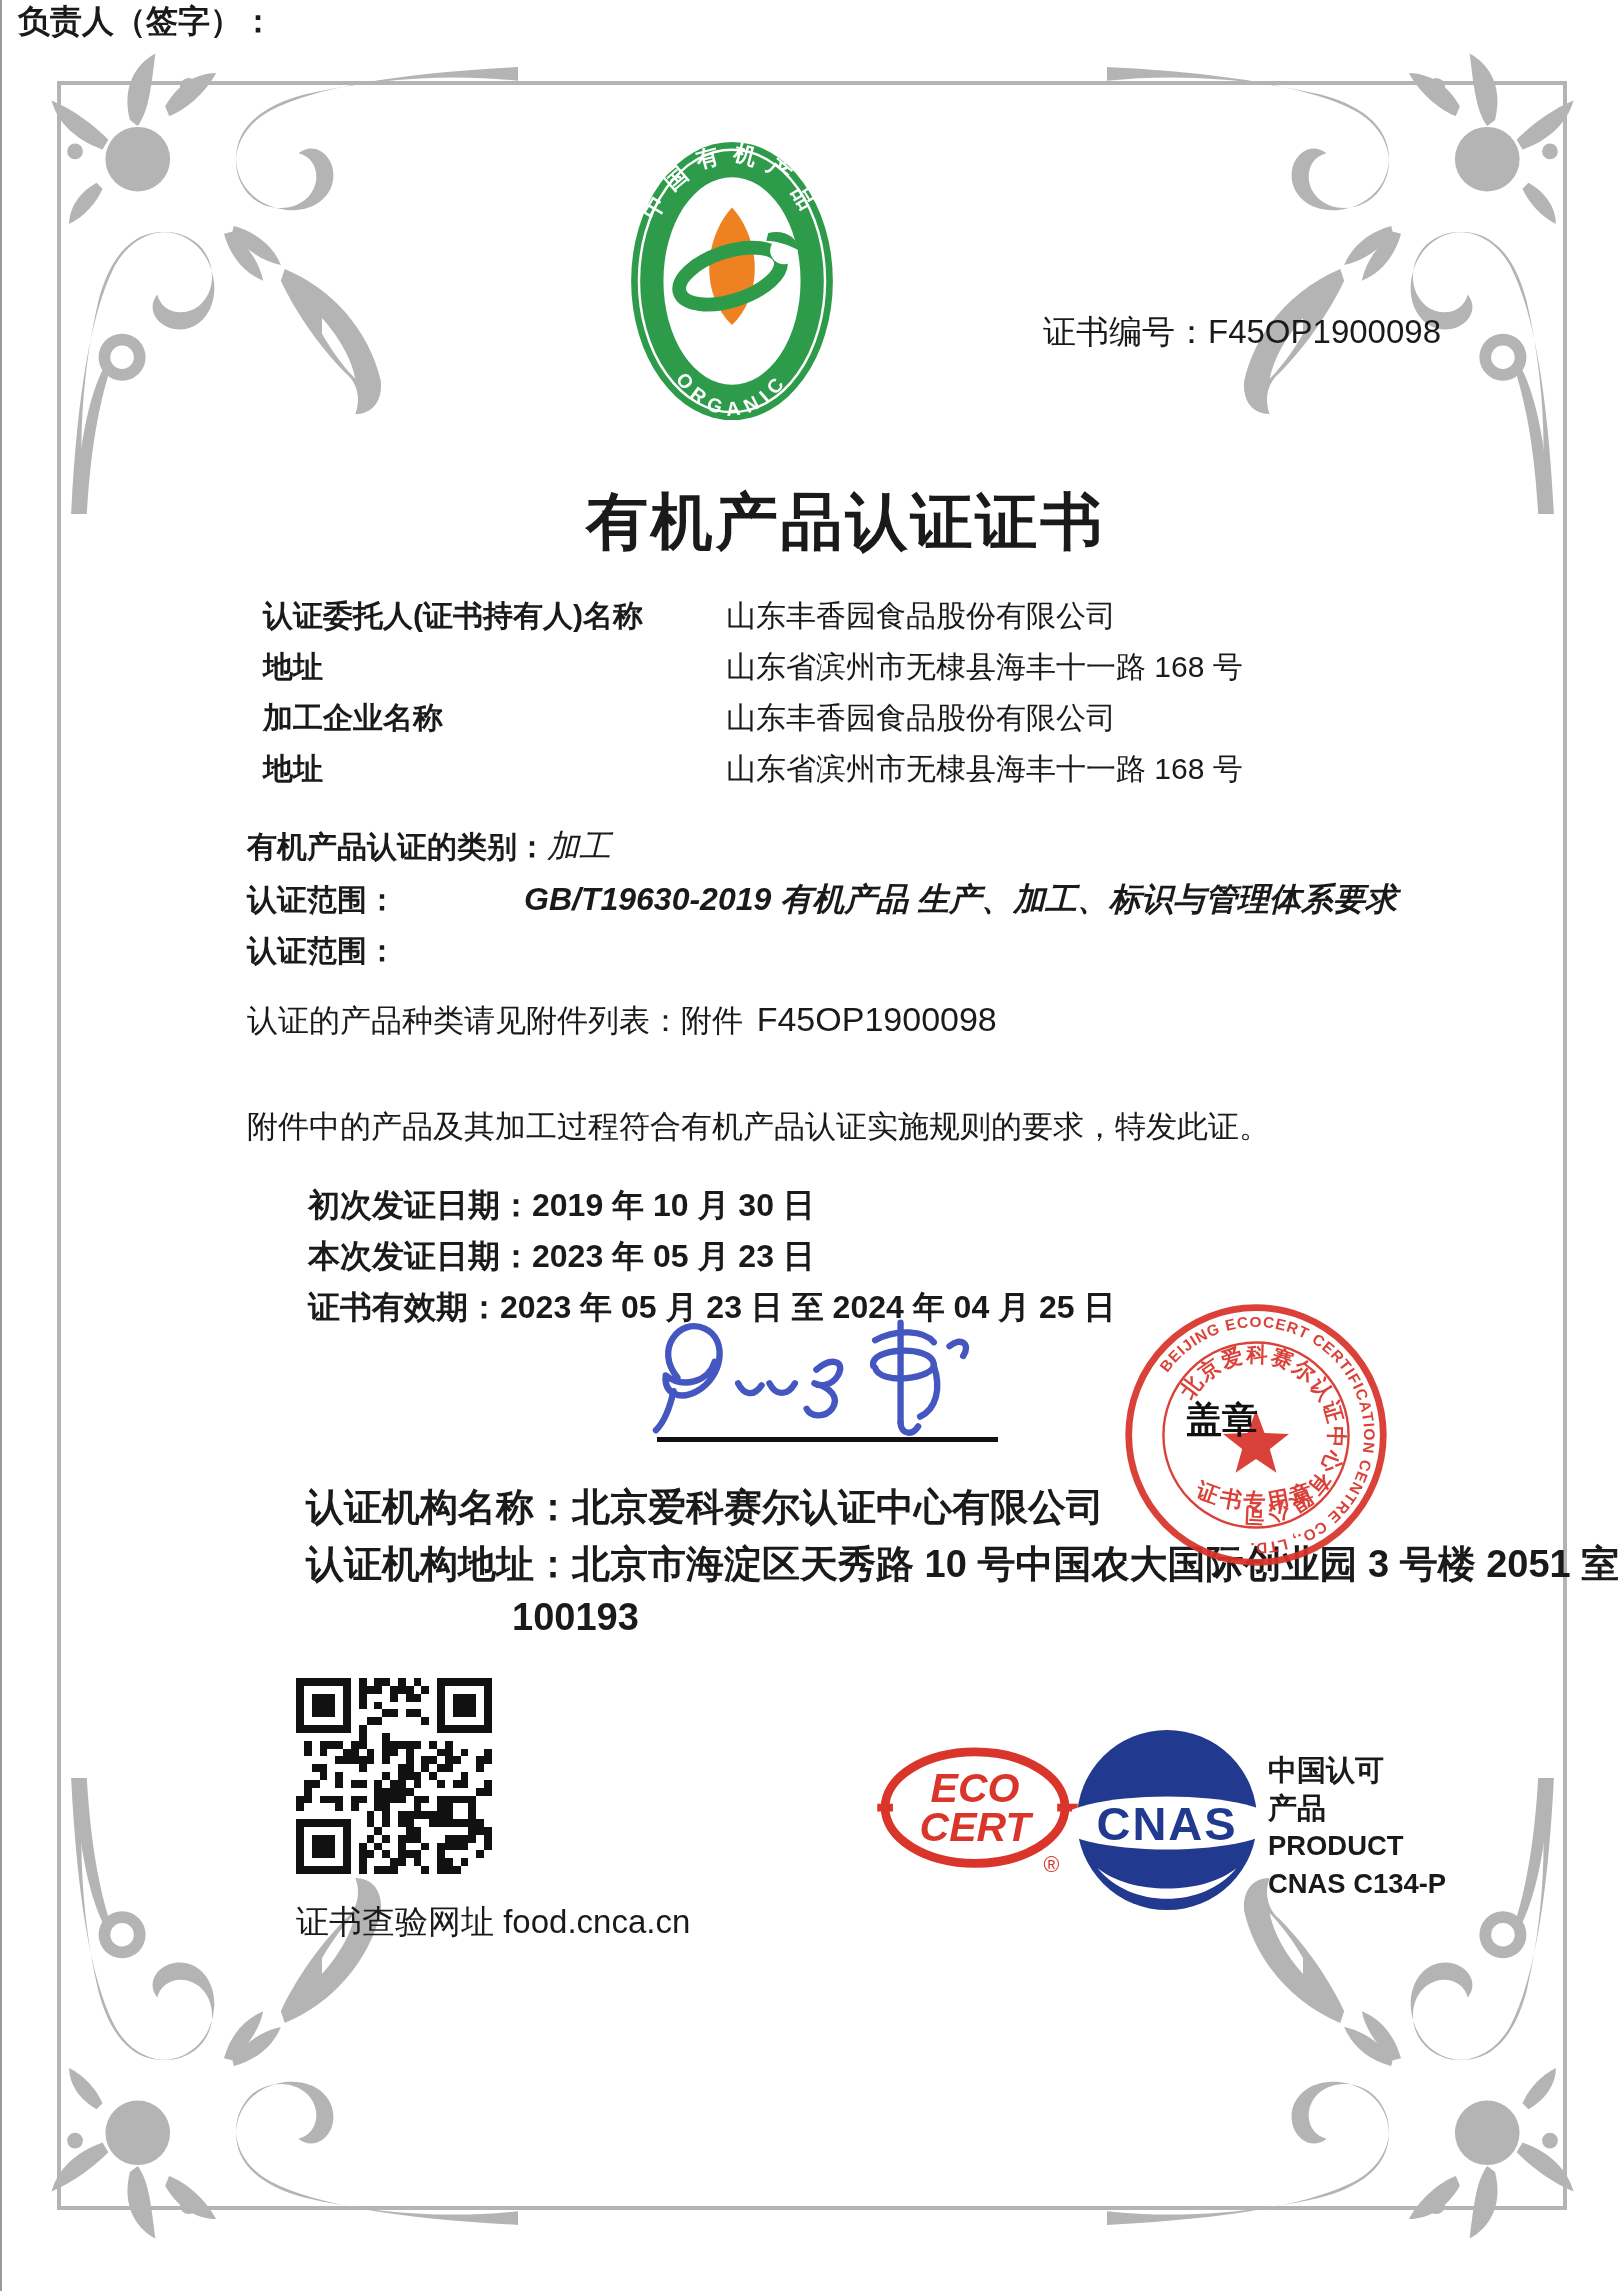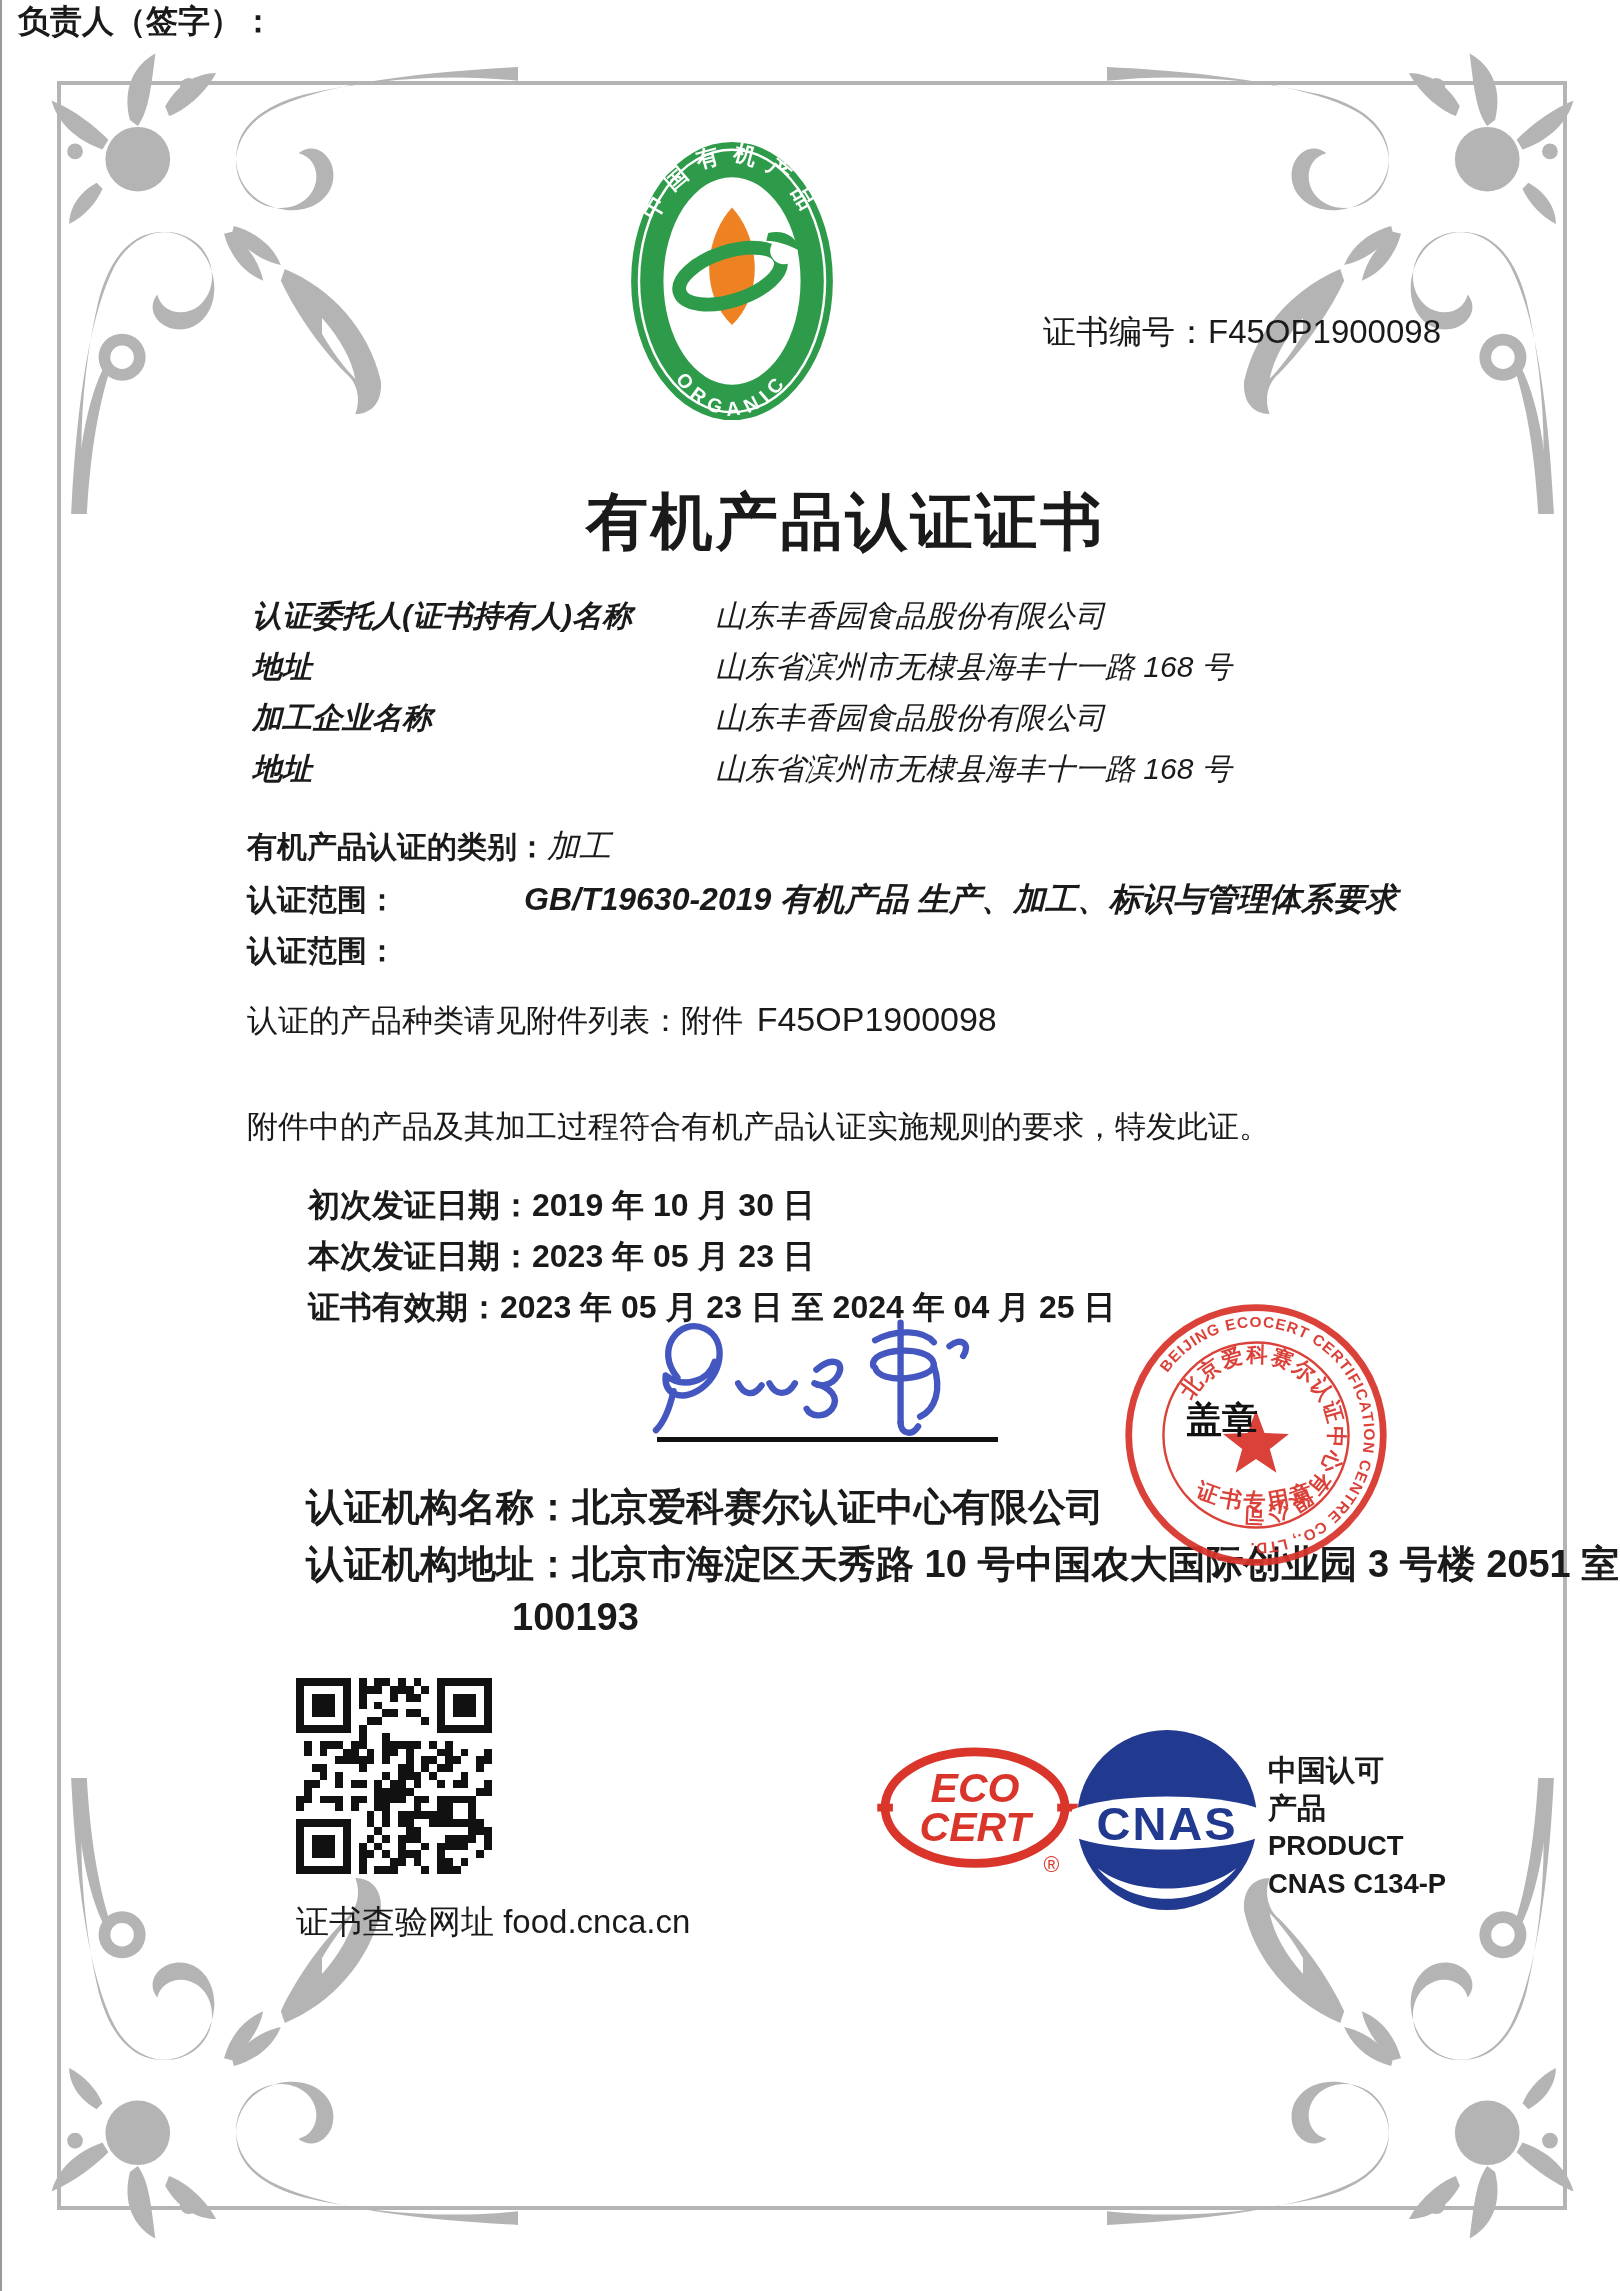--- a/index.html
+++ b/index.html
@@ -19,21 +19,21 @@
   .corner-br{left:1105px;top:1778px;transform:scale(-1,-1);}
   
   .org-logo{position:absolute;left:627px;top:139px;}
   .cert-no{position:absolute;left:1041px;top:310px;font-size:33px;}
   .cert-no .lab{font-family:"Liberation Serif","DejaVu Serif",serif;}
   .doc-title{position:absolute;left:0;top:480px;width:1620px;text-align:center;
              font-size:62px;font-weight:bold;letter-spacing:2.9px;text-indent:67px;}
   
   .row{position:absolute;font-size:30px;white-space:nowrap;}
   .lbl{font-weight:bold;}
-  .holder-row{left:250px;font-style:italic;}
+  .holder-row{left:261px;}
   .holder-row .lbl{display:inline-block;width:463px;}
   .cat-italic{font-family:Liberation Serif, serif;font-style:italic;font-size:32px;}
   .basis-val{font-weight:bold;font-style:italic;margin-left:127px;font-size:32px;}
   .att-row{left:245px;font-size:31px;}
   .att-code{font-size:34px;margin-left:13.7px;}
   .statement{left:245px;font-size:31px;}
   .date-row{left:306px;font-size:32px;font-weight:bold;}
   .date-row .val{font-weight:bold;}
   .signer-row{left:312px;top:1423px;font-size:32px;font-weight:bold;margin-left:16px;}
   .org-row{left:304px;font-size:38px;font-weight:bold;}

